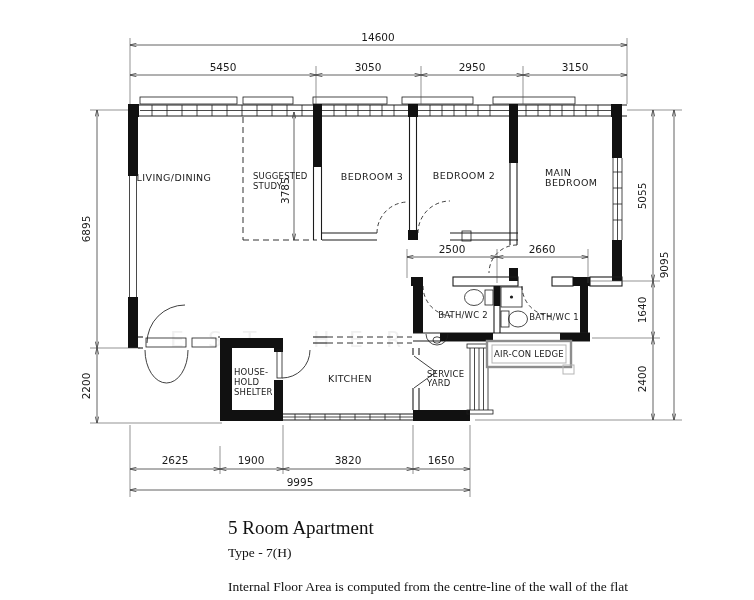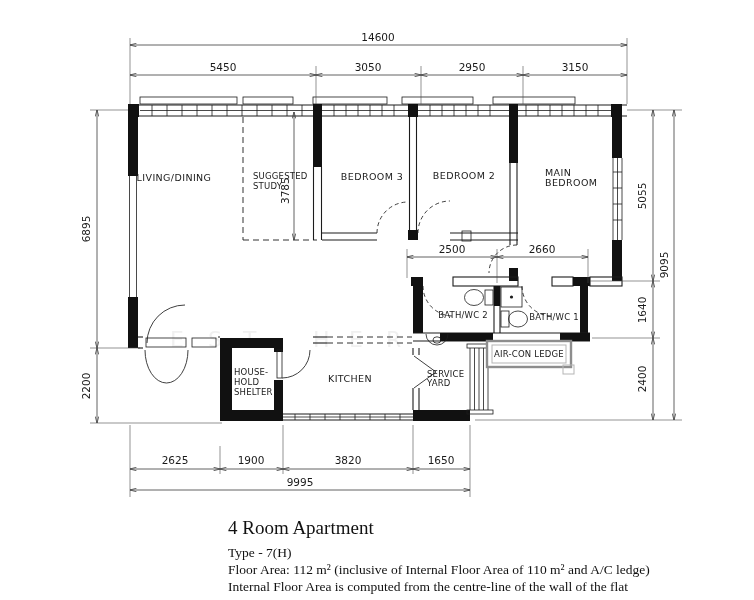--- a/index.html
+++ b/index.html
@@ -299,17 +299,16 @@
     <line x1="407" y1="249" x2="407" y2="278" class="ext"></line>
     <line x1="497" y1="249" x2="497" y2="283" class="ext"></line>
     <line x1="588" y1="249" x2="588" y2="283" class="ext"></line>
     <line x1="407" y1="257" x2="497" y2="257" class="dim" marker-start="url(#ar)" marker-end="url(#ar)"></line>
     <line x1="497" y1="257" x2="588" y2="257" class="dim" marker-start="url(#ar)" marker-end="url(#ar)"></line>
     <text class="dimtxt" x="452" y="253" text-anchor="middle">2500</text>
     <text class="dimtxt" x="542" y="253" text-anchor="middle">2660</text>
   </g>
 </svg>
 
-  <div class="titleblock t-name">4 Room Apartment</div>
+  <div class="titleblock t-name">5 Room Apartment</div>
   <div class="titleblock t-type">Type - 7(H)</div>
-  <div class="titleblock t-area">Floor Area: 112 m²  (inclusive of Internal Floor Area of 110 m²  and A/C ledge)</div>
   <div class="titleblock t-note">Internal Floor Area is computed from the centre-line of the wall of the flat</div>
 </div>
 
 </body></html>

